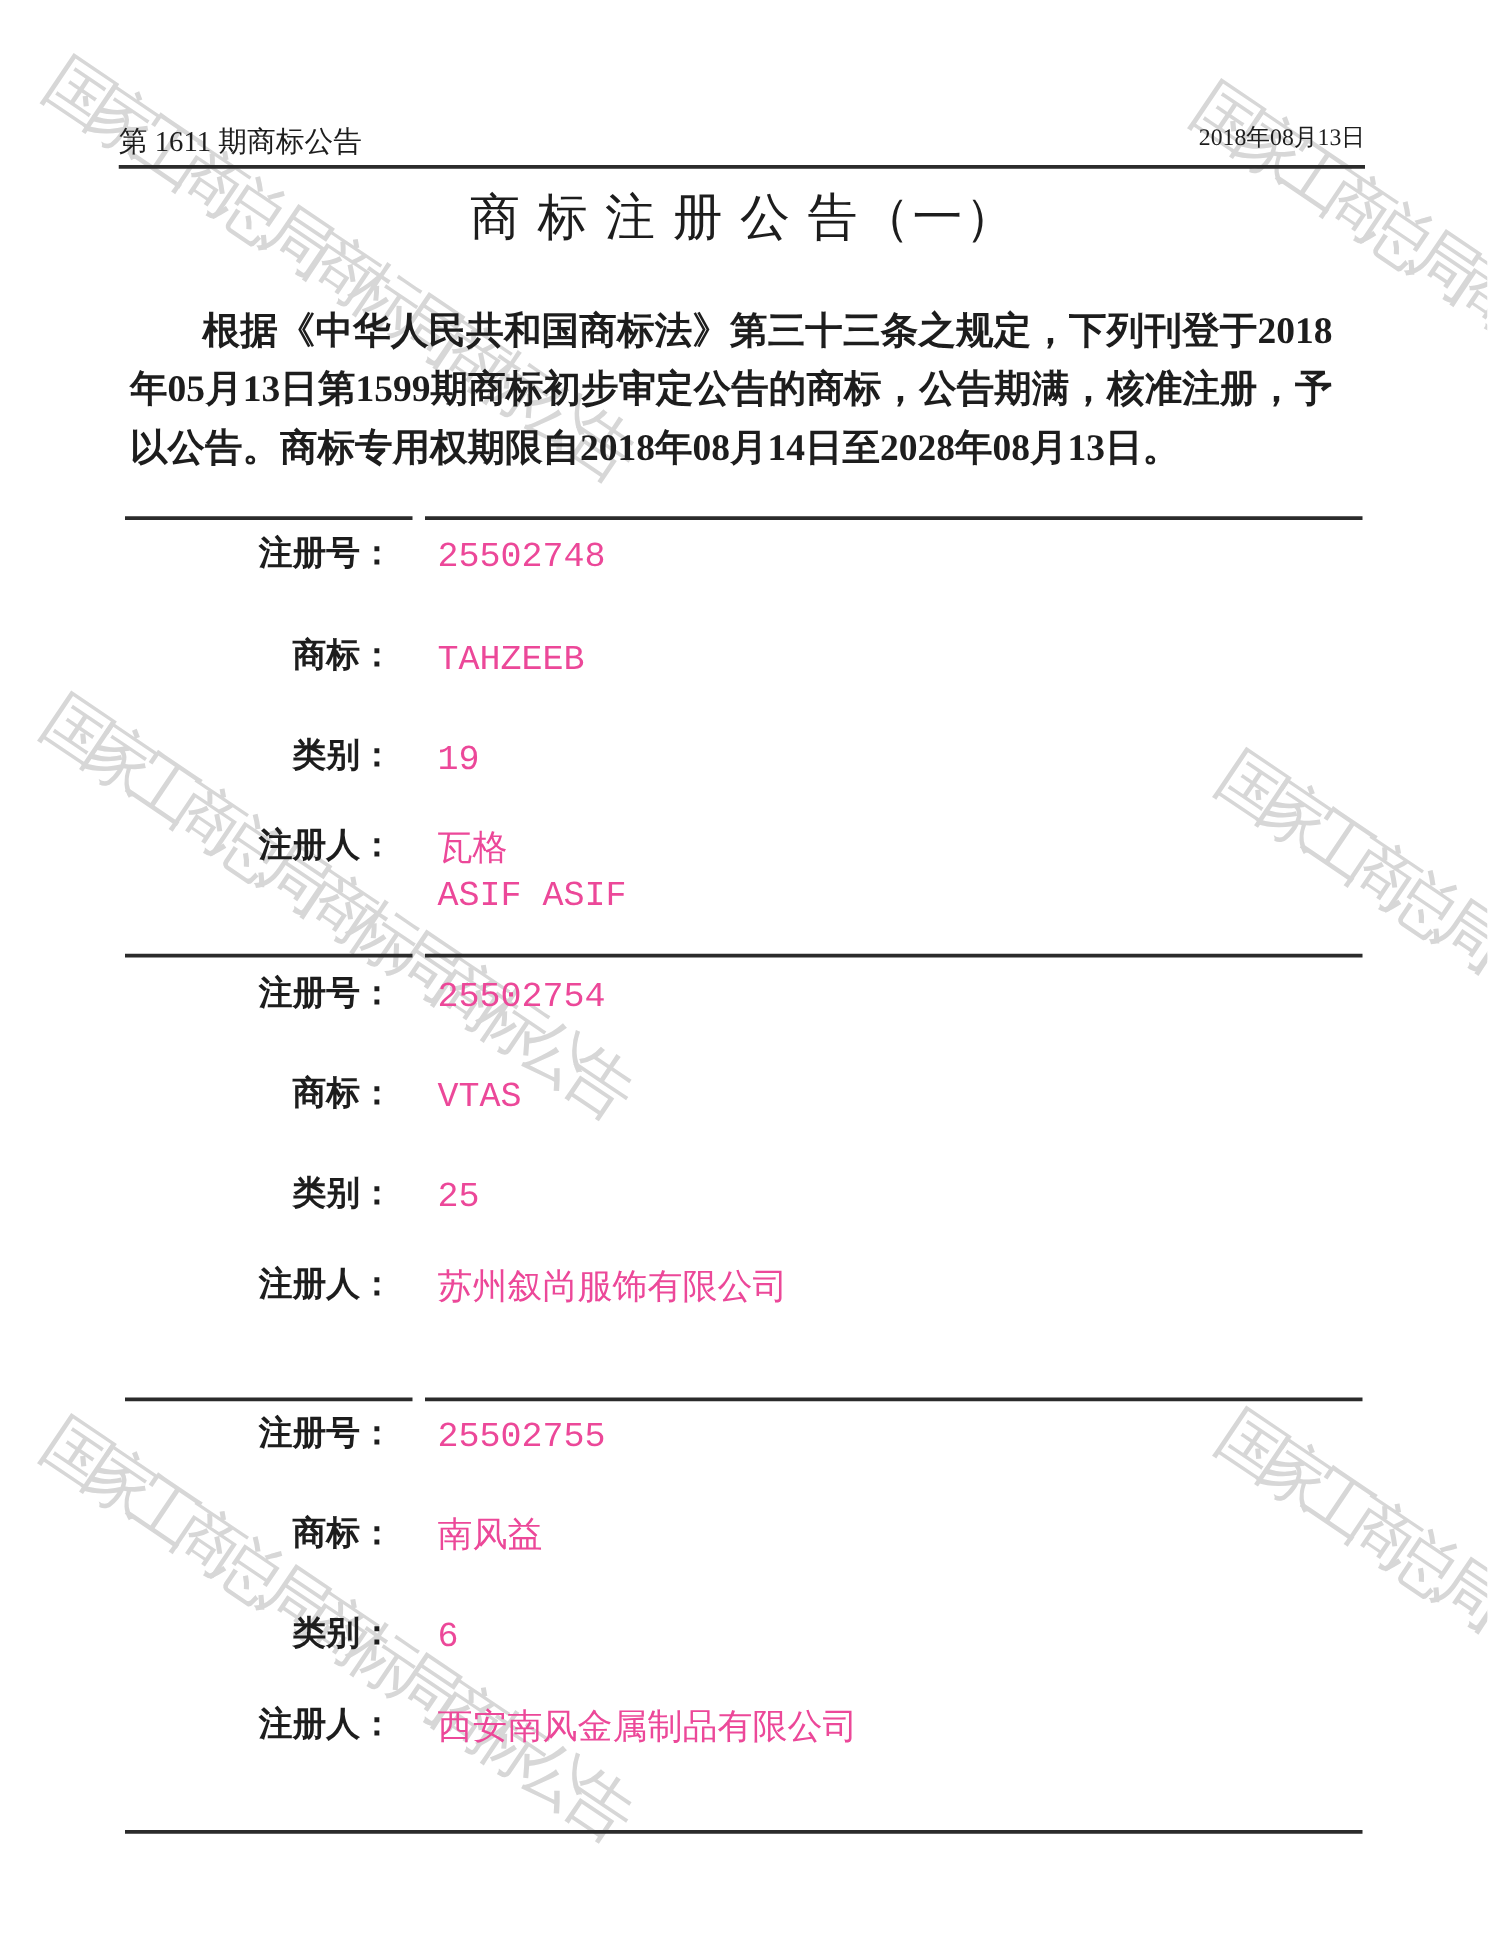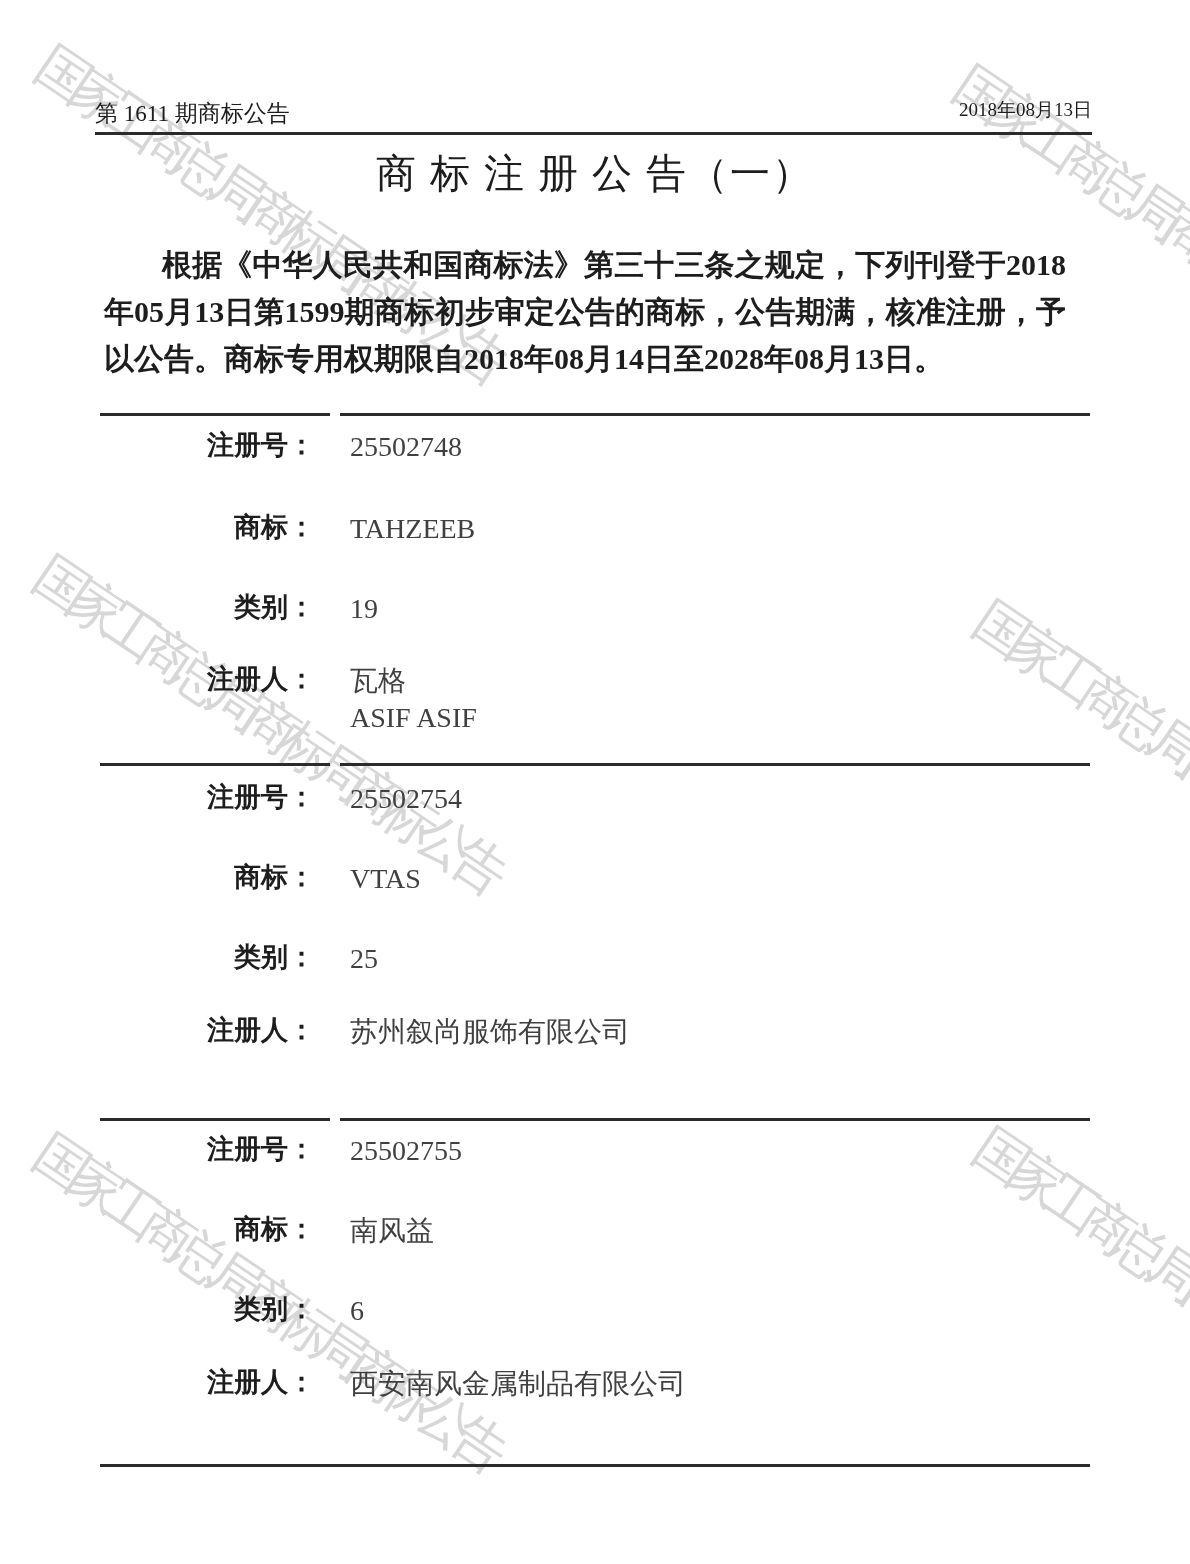--- a/index.html
+++ b/index.html
@@ -35,23 +35,23 @@
   
   .intro{
     position:absolute;left:104px;top:241px;width:962px;
     font-size:30px;font-weight:bold;line-height:47px;
     text-indent:58px;text-align:justify;text-justify:inter-ideograph;
   }
   
   .sep-l{left:100px;width:230px;}
   .sep-r{left:340px;width:750px;}
   
-  .row{position:absolute;left:100px;width:990px;display:flex;align-items:flex-start;z-index:1;}
+  .row{position:absolute;left:100px;width:990px;display:flex;align-items:flex-start;z-index:1;font-family:Liberation Mono, monospace;}
   .lbl{width:215px;text-align:right;font-weight:bold;font-size:27px;line-height:34px;flex:none;}
-  .val{margin-left:35px;font-size:28px;line-height:37px;color:#404040;}
+  .val{margin-left:35px;font-size:28px;line-height:37px;color:#ec4899;}
   .val div{min-height:0;}
 </style>
 </head>
 <body>
 
 <div id="page">
 
   <div class="wm" style="left: 62px; top: 30px; color: rgb(215, 215, 215);">国家工商总局商标局商标公告</div>
   <div class="wm" style="left: 980px; top: 50px; color: rgb(215, 215, 215);">国家工商总局商标局商标公告</div>
   <div class="wm" style="left: 60px; top: 540px; color: rgb(215, 215, 215);">国家工商总局商标局商标公告</div>

